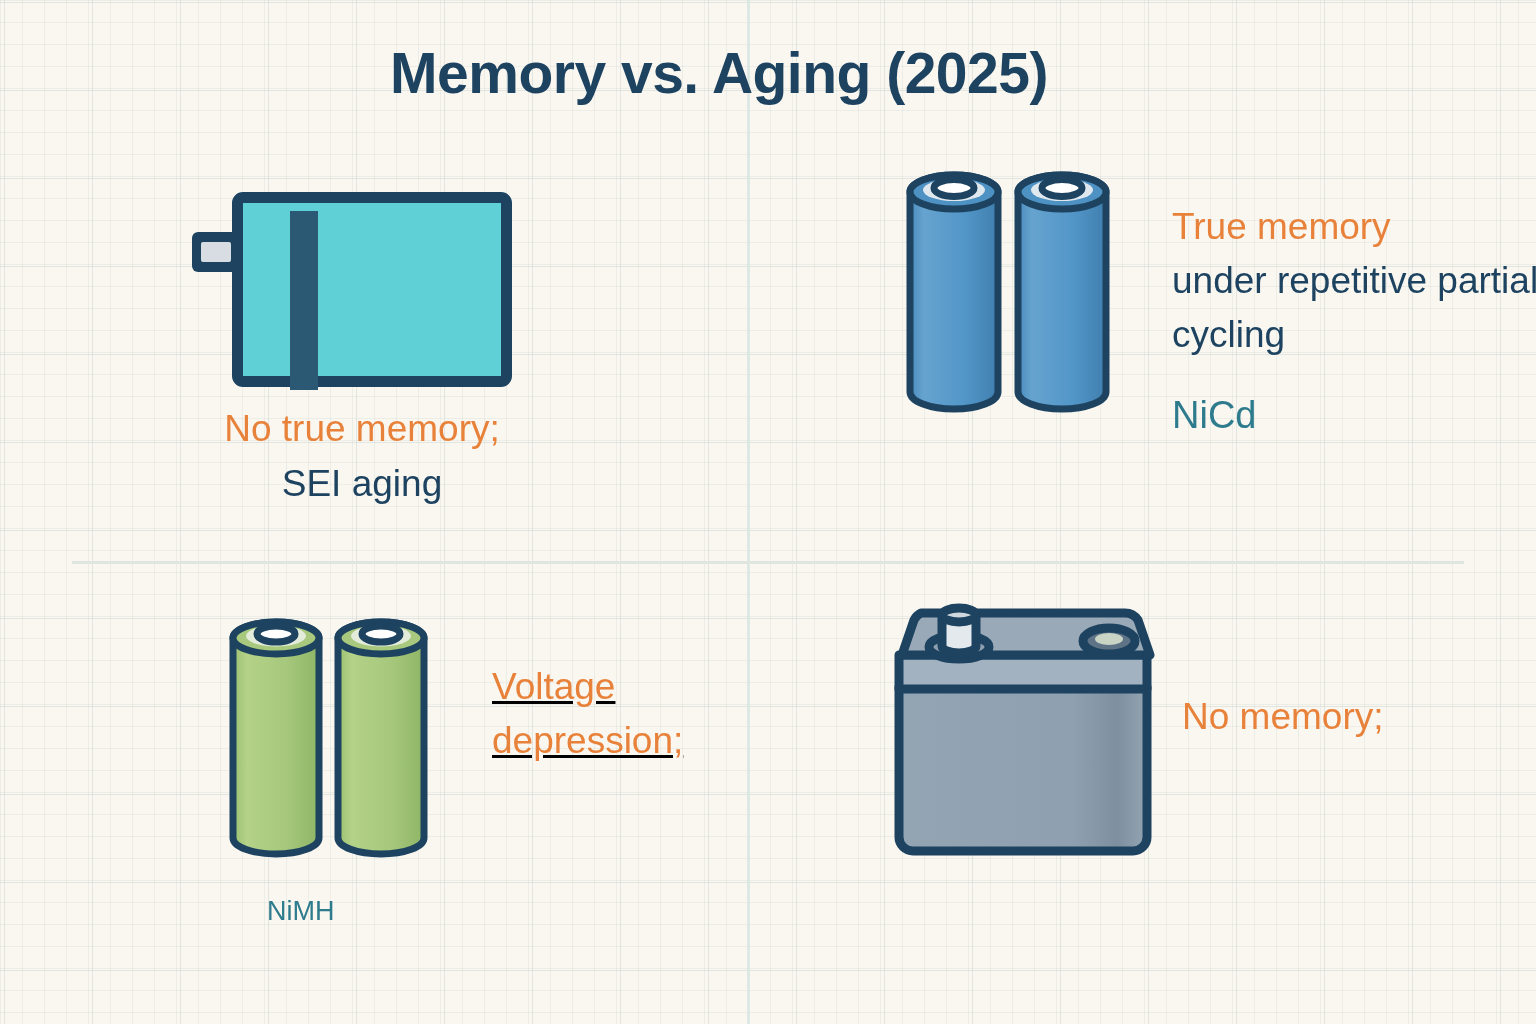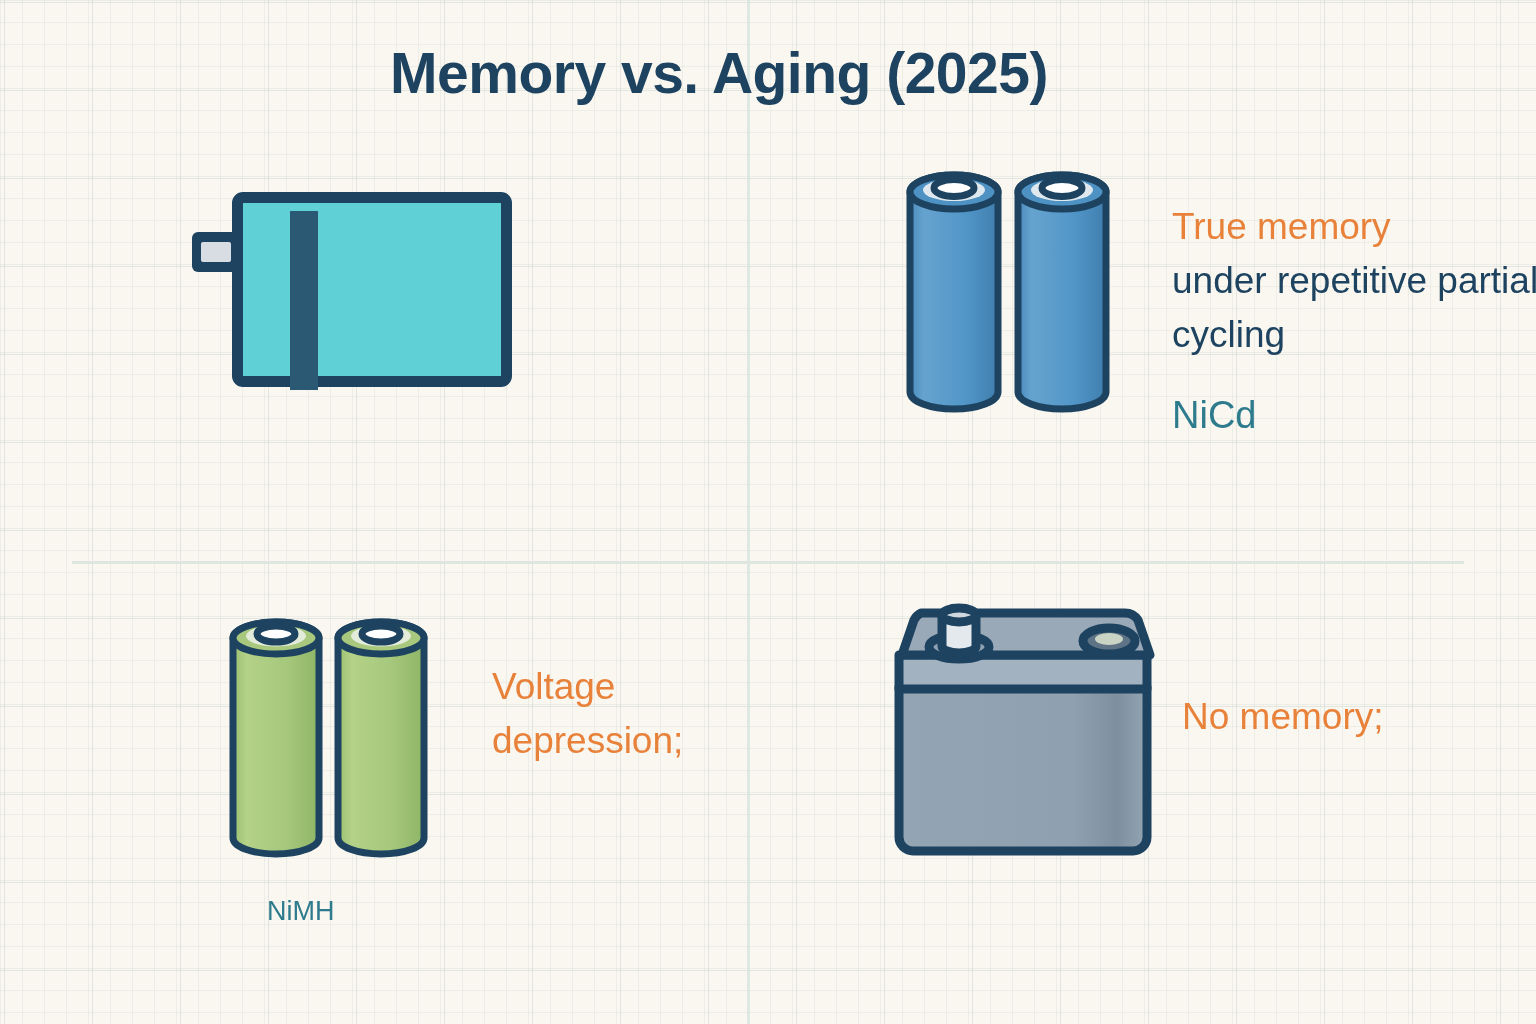--- a/index.html
+++ b/index.html
@@ -78,21 +78,21 @@
   #nicd-text {
     position:absolute; left:420px; top:50px; width:380px;
     font-size:37px; line-height:1.46;
   }
   #nicd-name { margin-top:26px; font-size:38px; }
 
   
   #nimh-icon { position:absolute; left:155px; top:40px; width:205px; height:262px; }
   #nimh-text {
     position:absolute; left:420px; top:90px; width:270px;
-    font-size:37px; line-height:1.46;
+    font-size:37px; line-height:1.46;text-decoration:underline;
   }
   #nimh-name {
     position:absolute; left:195px; top:326px;
     font-size:27px;
   }
 
   
   #lead-icon { position:absolute; left:135px; top:25px; width:285px; height:280px; }
   #lead-text {
     position:absolute; left:430px; top:120px; width:330px;
@@ -114,20 +114,24 @@
 <div id="title">Memory vs. Aging (2025)</div>
 
 <div class="quad" id="quad-liion">
   <div id="liion-icon">
     <div id="liion-tab">
       <div id="liion-tab-inner"></div>
     </div>
     <div id="liion-body">
       <div id="liion-spine"></div>
     </div>
+  </div>
+  <div id="liion-text">
+    <div class="txt-orange">No true memory;</div>
+    <div class="txt-navy">SEI aging</div>
   </div>
 </div>
 
 <div class="quad" id="quad-nicd">
   <div id="nicd-icon">
     <svg width="210" height="265" viewBox="0 0 210 265">
       <defs>
         <linearGradient id="nicdShade" x1="0" y1="0" x2="1" y2="0">
           <stop offset="0%" stop-color="#4a8cbe"></stop>
           <stop offset="16%" stop-color="#66a3cf"></stop>

